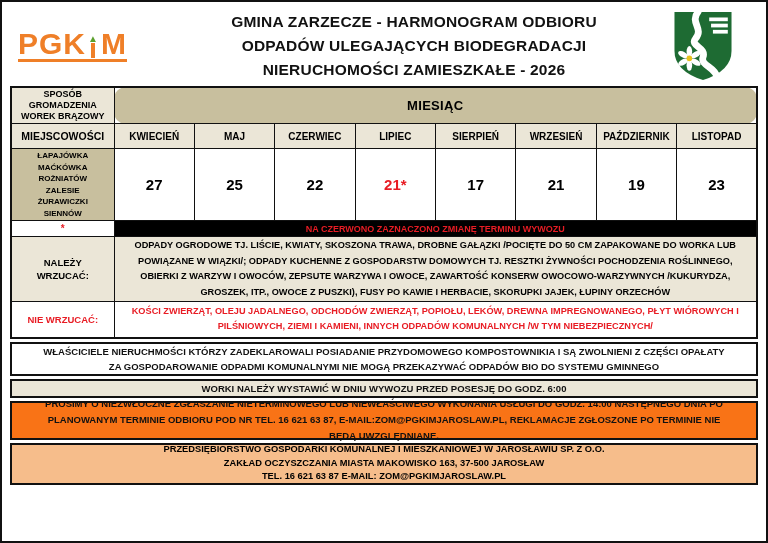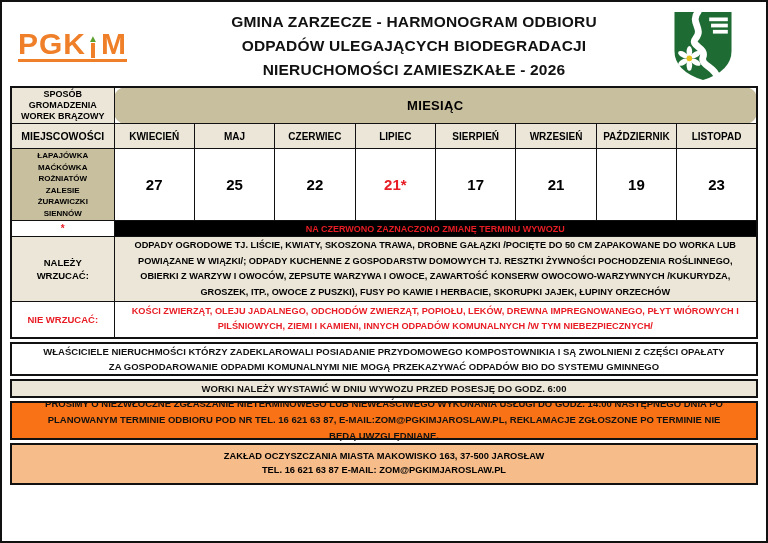--- a/index.html
+++ b/index.html
@@ -160,17 +160,18 @@
       <td class="exclude-cell red-text" colspan="8">KOŚCI ZWIERZĄT, OLEJU JADALNEGO, ODCHODÓW ZWIERZĄT, POPIOŁU, LEKÓW, DREWNA IMPREGNOWANEGO, PŁYT WIÓROWYCH I PILŚNIOWYCH, ZIEMI I KAMIENI, INNYCH ODPADÓW KOMUNALNYCH /W TYM NIEBEZPIECZNYCH/</td>
     </tr>
   </tbody>
     </table>
 
   <div class="note note-compost">WŁAŚCICIELE NIERUCHMOŚCI KTÓRZY ZADEKLAROWALI POSIADANIE PRZYDOMOWEGO KOMPOSTOWNIKIA I SĄ ZWOLNIENI Z CZĘŚCI OPAŁATY ZA GOSPODAROWANIE ODPADMI KOMUNALNYMI NIE MOGĄ PRZEKAZYWAĆ ODPADÓW BIO DO SYSTEMU GMINNEGO</div>
   <div class="note note-bags">WORKI NALEŻY WYSTAWIĆ W DNIU WYWOZU PRZED POSESJĘ DO GODZ. 6:00</div>
   <div class="note note-claims">PROSIMY O NIEZWŁOCZNE ZGŁASZANIE NIETERMINOWEGO LUB NIEWŁAŚCIWEGO WYKONANIA USŁUGI DO GODZ. 14:00 NASTĘPNEGO DNIA PO PLANOWANYM TERMINIE ODBIORU POD  NR TEL. 16 621 63 87, E-MAIL:ZOM@PGKIMJAROSLAW.PL, REKLAMACJE ZGŁOSZONE PO TERMINIE NIE BĘDĄ UWZGLĘDNIANE.</div>
 
   <div class="company-footer">
+    <div>PRZEDSIĘBIORSTWO GOSPODARKI KOMUNALNEJ I MIESZKANIOWEJ W JAROSŁAWIU SP. Z O.O.</div>
     <div>ZAKŁAD OCZYSZCZANIA MIASTA MAKOWISKO 163, 37-500 JAROSŁAW</div>
     <div>TEL. 16 621 63 87 E-MAIL: ZOM@PGKIMJAROSLAW.PL</div>
   </div>
 
 </div>
 
 </body></html>

